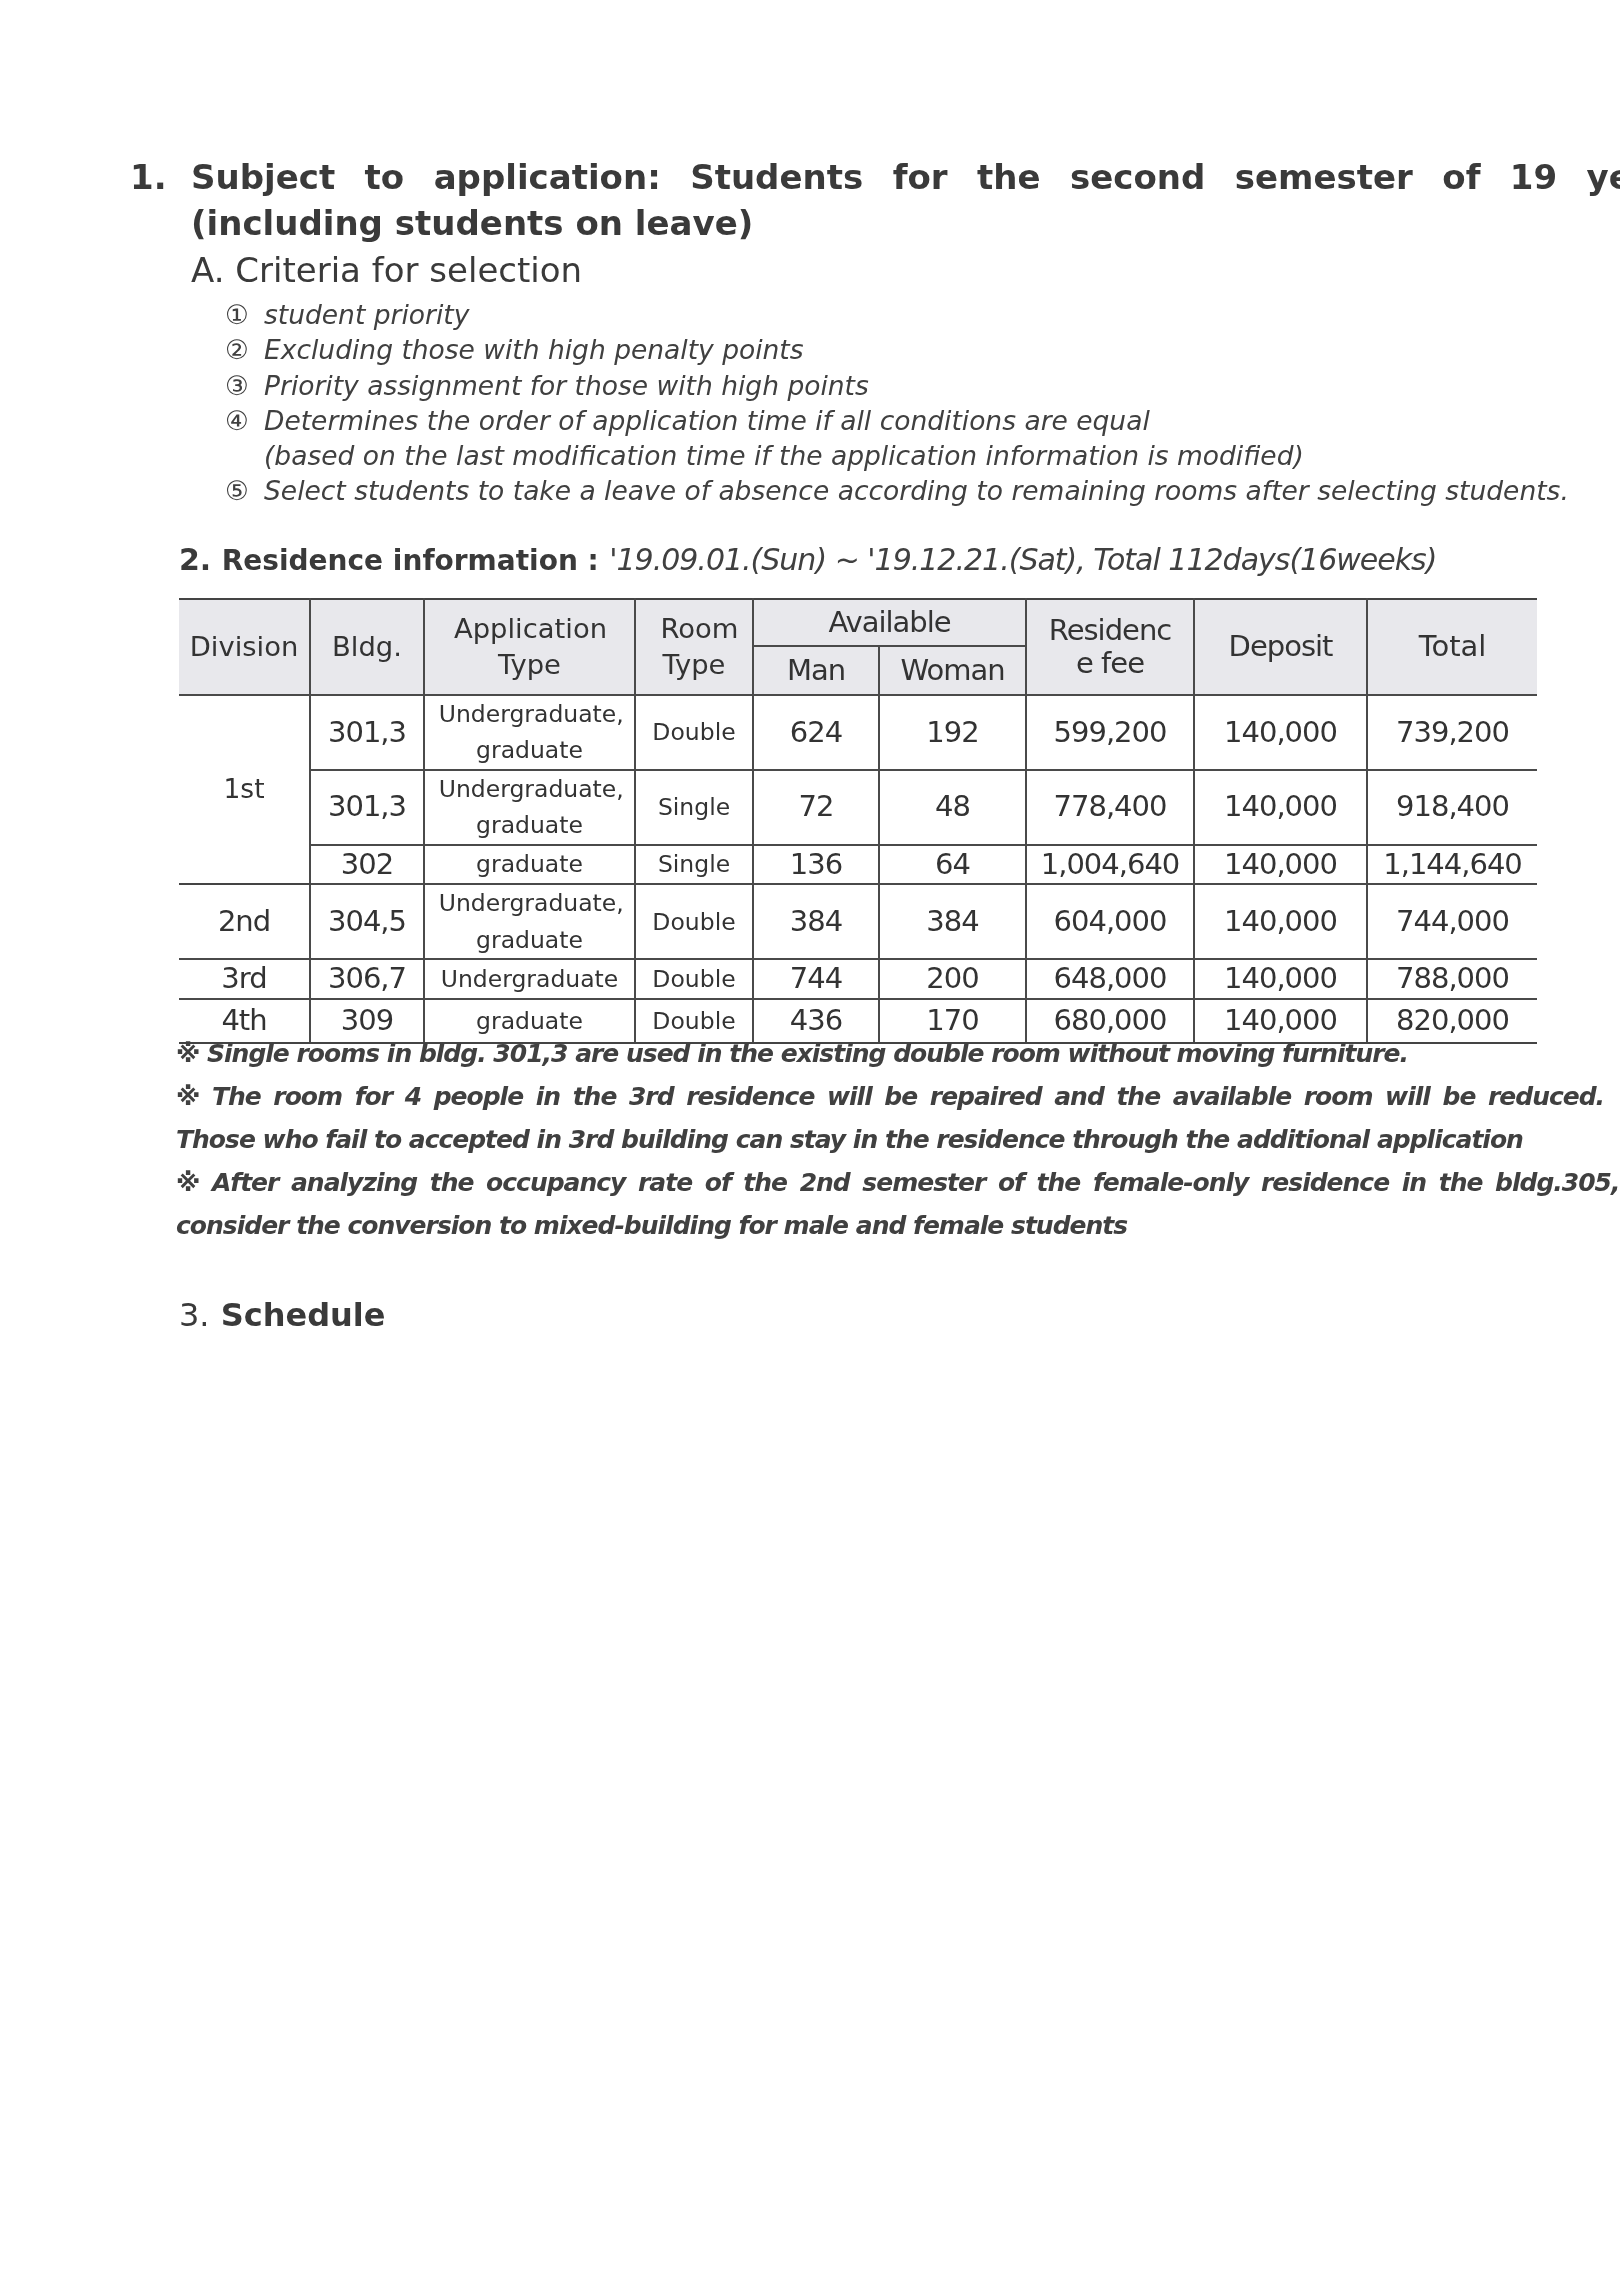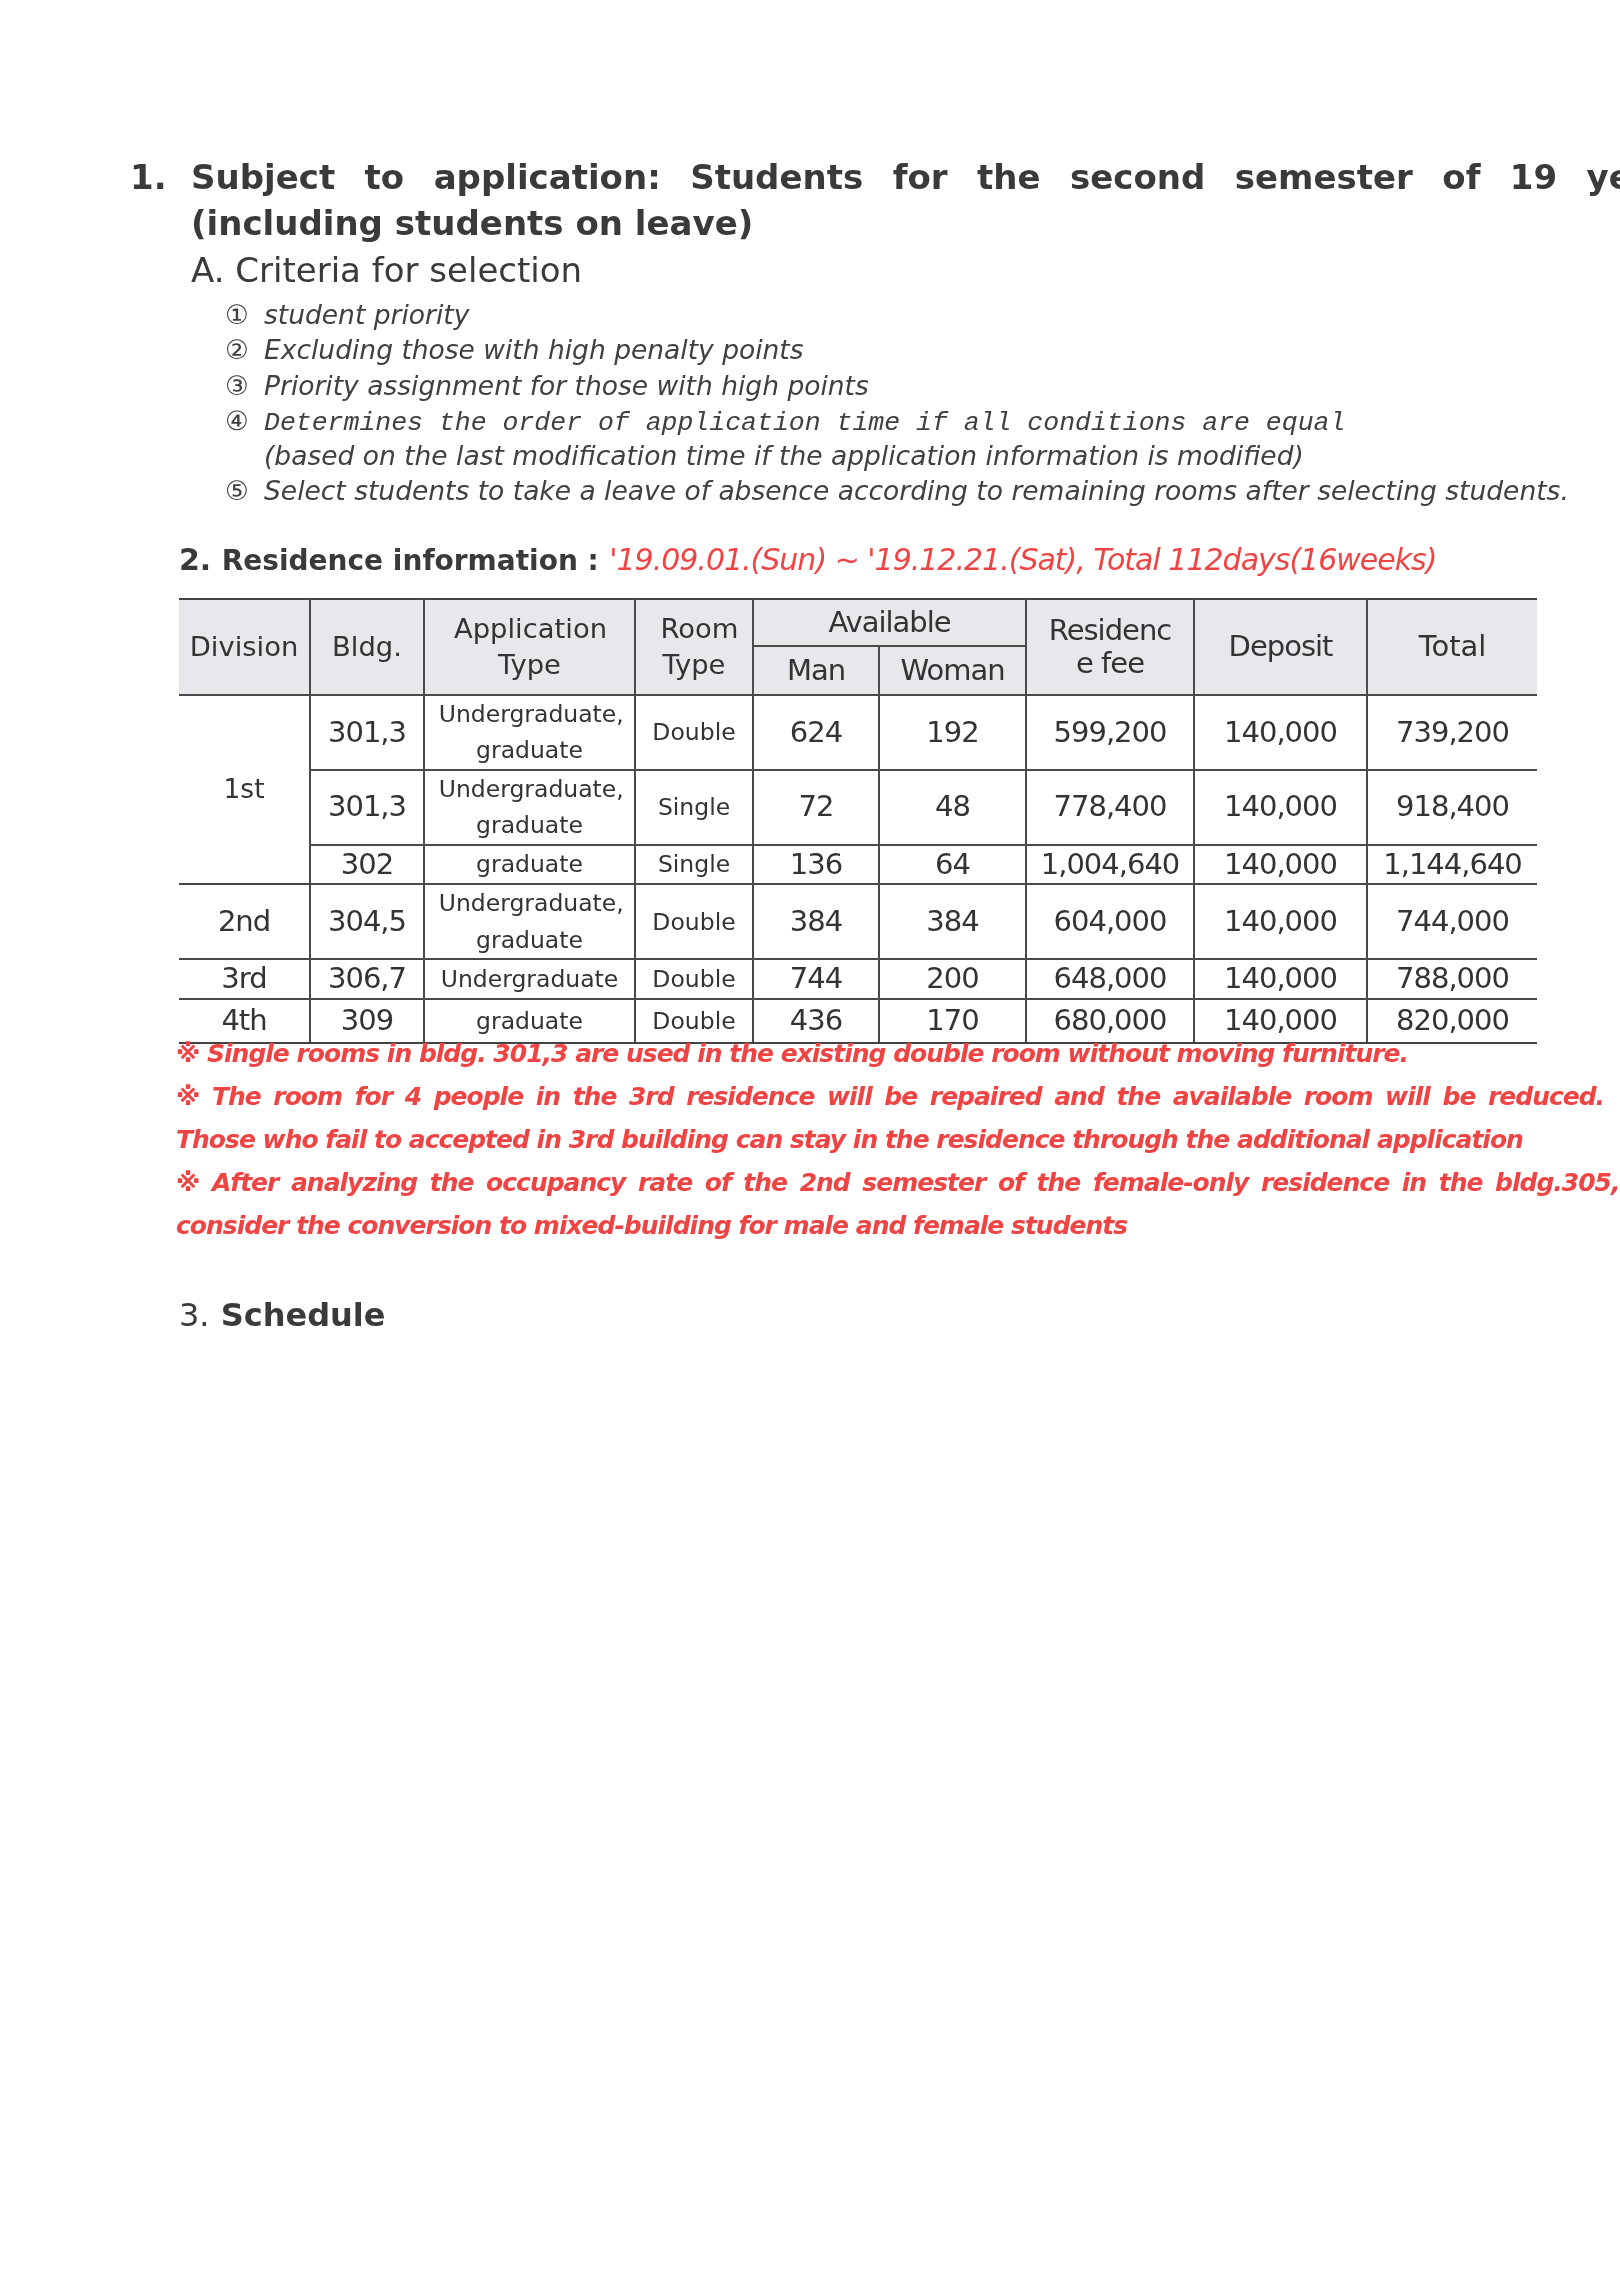--- a/index.html
+++ b/index.html
@@ -7,21 +7,21 @@
     width: 1620px; height: 2292px; background: #ffffff; position: relative;
     font-family: "DejaVu Sans", sans-serif; color: #333333; overflow: hidden;
   }
   .abs { position: absolute; white-space: nowrap; }
   .h1 { font-size: 34px; font-weight: bold; color: #3a3a3a; letter-spacing: 0px; }
   .h1 .num { display: inline-block; width: 61px; }
   .sub { font-size: 34px; color: #3a3a3a; }
   .crit { font-size: 26.5px; font-style: italic; color: #404040; }
   .crit .mark { display: inline-block; width: 39px; font-style: normal; }
   .h2 { font-size: 30px; font-weight: bold; color: #3a3a3a; }
-  .red { color: #ef4444; font-style: italic; }
+  .red { color: #404040; font-style: italic; }
   .h2 .red { font-weight: normal; font-size: 30px; letter-spacing: -1px; }
   .note { font-size: 25px; font-weight: bold; letter-spacing: -1px; }
 
   table.res {
     position: absolute; left: 179px; top: 598px; width: 1358px;
     border-collapse: collapse; table-layout: fixed;
     font-size: 26.5px; color: #333;
   }
   table.res td, table.res th {
     border: 2px solid #4a4a4a; text-align: center; vertical-align: middle;
@@ -47,21 +47,21 @@
 
 <div class="abs crit" style="left:225px; top:299px;">
   <span class="mark">①</span><span>student priority</span>
 </div>
 <div class="abs crit" style="left:225px; top:334px;">
   <span class="mark">②</span><span>Excluding those with high penalty points</span>
 </div>
 <div class="abs crit" style="left:225px; top:370px;">
   <span class="mark">③</span><span>Priority assignment for those with high points</span>
 </div>
-<div class="abs crit" style="left:225px; top:405px;font-family:Liberation Mono, monospace;">
+<div class="abs crit" style="left:225px; top:405px;">
   <span class="mark">④</span><span>Determines the order of application time if all conditions are equal</span>
 </div>
 <div class="abs crit" style="left:225px; top:440px;">
   <span class="mark"></span><span>(based on the last modification time if the application information is modified)</span>
 </div>
 <div class="abs crit" style="left:225px; top:475px;">
   <span class="mark">⑤</span><span>Select students to take a leave of absence according to remaining rooms after selecting students.</span>
 </div>
 
 <div class="abs h2" style="left:179px; top:542px;">

